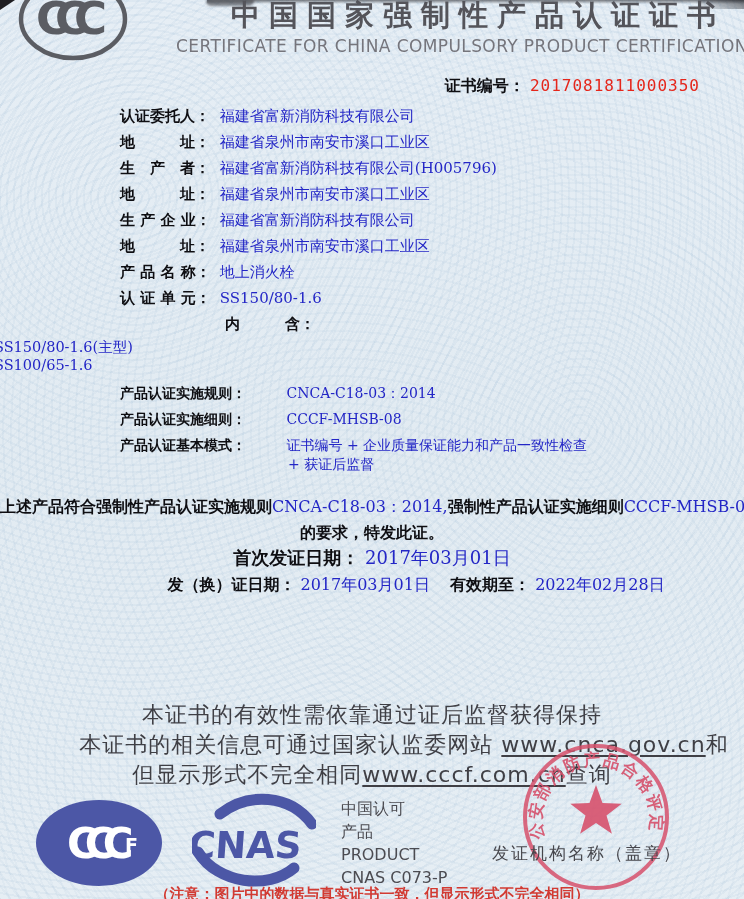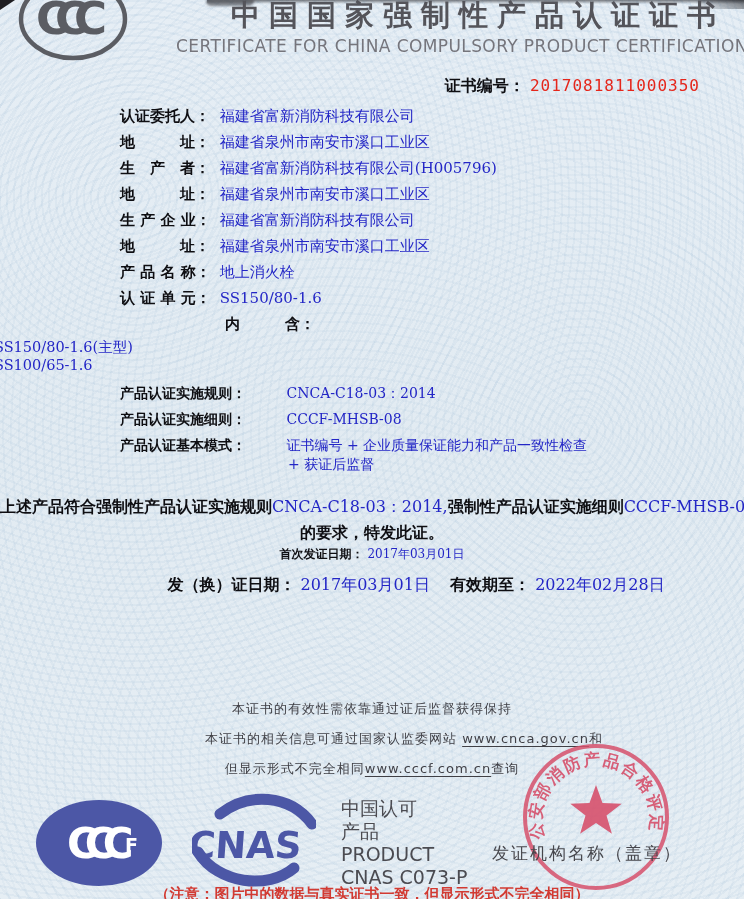--- a/index.html
+++ b/index.html
@@ -14,21 +14,21 @@
       linear-gradient(180deg,#e6eef5 0%,#e2ebf2 50%,#e6eef4 100%);
   }
   .abs{position:absolute; white-space:nowrap;}
   .b{font-weight:bold; color:#0e0e12;}
   .blue{color:#2326c6; font-family:"DejaVu Serif","Liberation Serif",serif;}
   .lab{display:inline-block; min-width:95px; font-weight:bold; color:#0e0e12;}
   .lab2{display:inline-block; min-width:162px; font-weight:bold; color:#0e0e12;}
   .fld{font-size:15px;}
   .rule{font-size:14px;}
   .center{left:0; width:744px; text-align:center;}
-  .foot{font-size:13px; color:#3f3f45; letter-spacing:1px;}
+  .foot{font-size:22px; color:#3f3f45; letter-spacing:1px;}
   .url{text-decoration:underline; text-underline-offset:3px;}
   .redno{color:#e5261b; font-family:"DejaVu Sans Mono","Liberation Mono",monospace; letter-spacing:1px;}
   
   .corner-tl{position:absolute; left:0; top:0; width:0; height:0;
     border-top:10px solid #1d1d21; border-right:15px solid transparent;}
   .top-strip{position:absolute; left:207px; top:0; width:537px; height:4px;
     background:linear-gradient(180deg, rgba(25,25,30,0.55), rgba(25,25,30,0));}
   .top-blob{position:absolute; left:206px; top:0; width:48px; height:6px;
     background:rgba(30,30,36,0.5); border-radius:0 0 5px 5px; filter:blur(1px);}
   .corner-tr{position:absolute; left:698px; top:0; width:46px; height:9px;
@@ -106,21 +106,21 @@
     <span class="lab2">产品认证基本模式：</span>
     <span class="blue">证书编号 + 企业质量保证能力和产品一致性检查</span>
   </div>
   <div class="abs rule blue" style="left:288px; top:456px;">+ 获证后监督</div>
 
   <div class="abs center" style="top:497px; font-size:16px;">
     <span class="b">上述产品符合强制性产品认证实施规则</span><span class="blue">CNCA-C18-03：2014,</span><span class="b">强制性产品认证实施细则</span><span class="blue">CCCF-MHSB-08</span>
   </div>
   <div class="abs center b" style="top:523px; font-size:16px;">的要求，特发此证。</div>
 
-  <div class="abs center" style="top:546px; font-size:12px;">
+  <div class="abs center" style="top:546px; font-size:18px;">
     <span class="b">首次发证日期：</span>
     <span class="blue">2017年03月01日</span>
   </div>
   <div class="abs center" style="top:575px; font-size:16px;padding-left:44px;">
     <span class="b">发（换）证日期：</span>
     <span class="blue">2017年03月01日</span>
     <span style="display:inline-block;width:10px;"></span>
     <span class="b">有效期至：</span>
     <span class="blue">2022年02月28日</span>
   </div>
@@ -138,21 +138,21 @@
     <text x="34" y="60" font-size="42" font-weight="bold" letter-spacing="-13" fill="#ffffff" font-family="DejaVu Sans, sans-serif">CCC</text>
     <text x="92" y="54" font-size="19" font-weight="bold" fill="#ffffff" font-family="DejaVu Sans, sans-serif">F</text>
   </svg>
 
   <svg class="abs" style="left:192px; top:792px;" width="124" height="96" viewBox="0 0 124 96">
     <path d="M 28 22 C 56 0, 98 2, 120 32" fill="none" stroke="#4c57a6" stroke-width="11" stroke-linecap="round"></path>
     <path d="M 6 60 C 26 92, 76 98, 102 76" fill="none" stroke="#4c57a6" stroke-width="11" stroke-linecap="round"></path>
     <text x="0" y="66" font-size="37" font-weight="bold" fill="#4c57a6" transform="skewX(-4)" font-family="DejaVu Sans, sans-serif">CNAS</text>
   </svg>
 
-  <div class="abs" style="left:341px; top:797px; font-size:19px; color:#4b4b51; line-height:23px; white-space:normal;">
+  <div class="abs" style="left:341px; top:797px; font-size:16px; color:#4b4b51; line-height:23px; white-space:normal;">
     <div>中国认可</div>
     <div>产品</div>
     <div>PRODUCT</div>
     <div>CNAS C073-P</div>
   </div>
 
   <svg class="abs" style="left:498px; top:722px;" width="196" height="196" viewBox="0 0 196 196">
     <circle cx="98" cy="95" r="71" fill="none" stroke="#d6506b" stroke-width="4" opacity="0.85"></circle>
     <polygon points="98,63 104.5,81.1 123.7,81.7 108.5,93.4 113.9,111.8 98,101 82.1,111.8 87.5,93.4 72.3,81.7 91.5,81.1" fill="#d6506b" opacity="0.9"></polygon>
     <defs>

